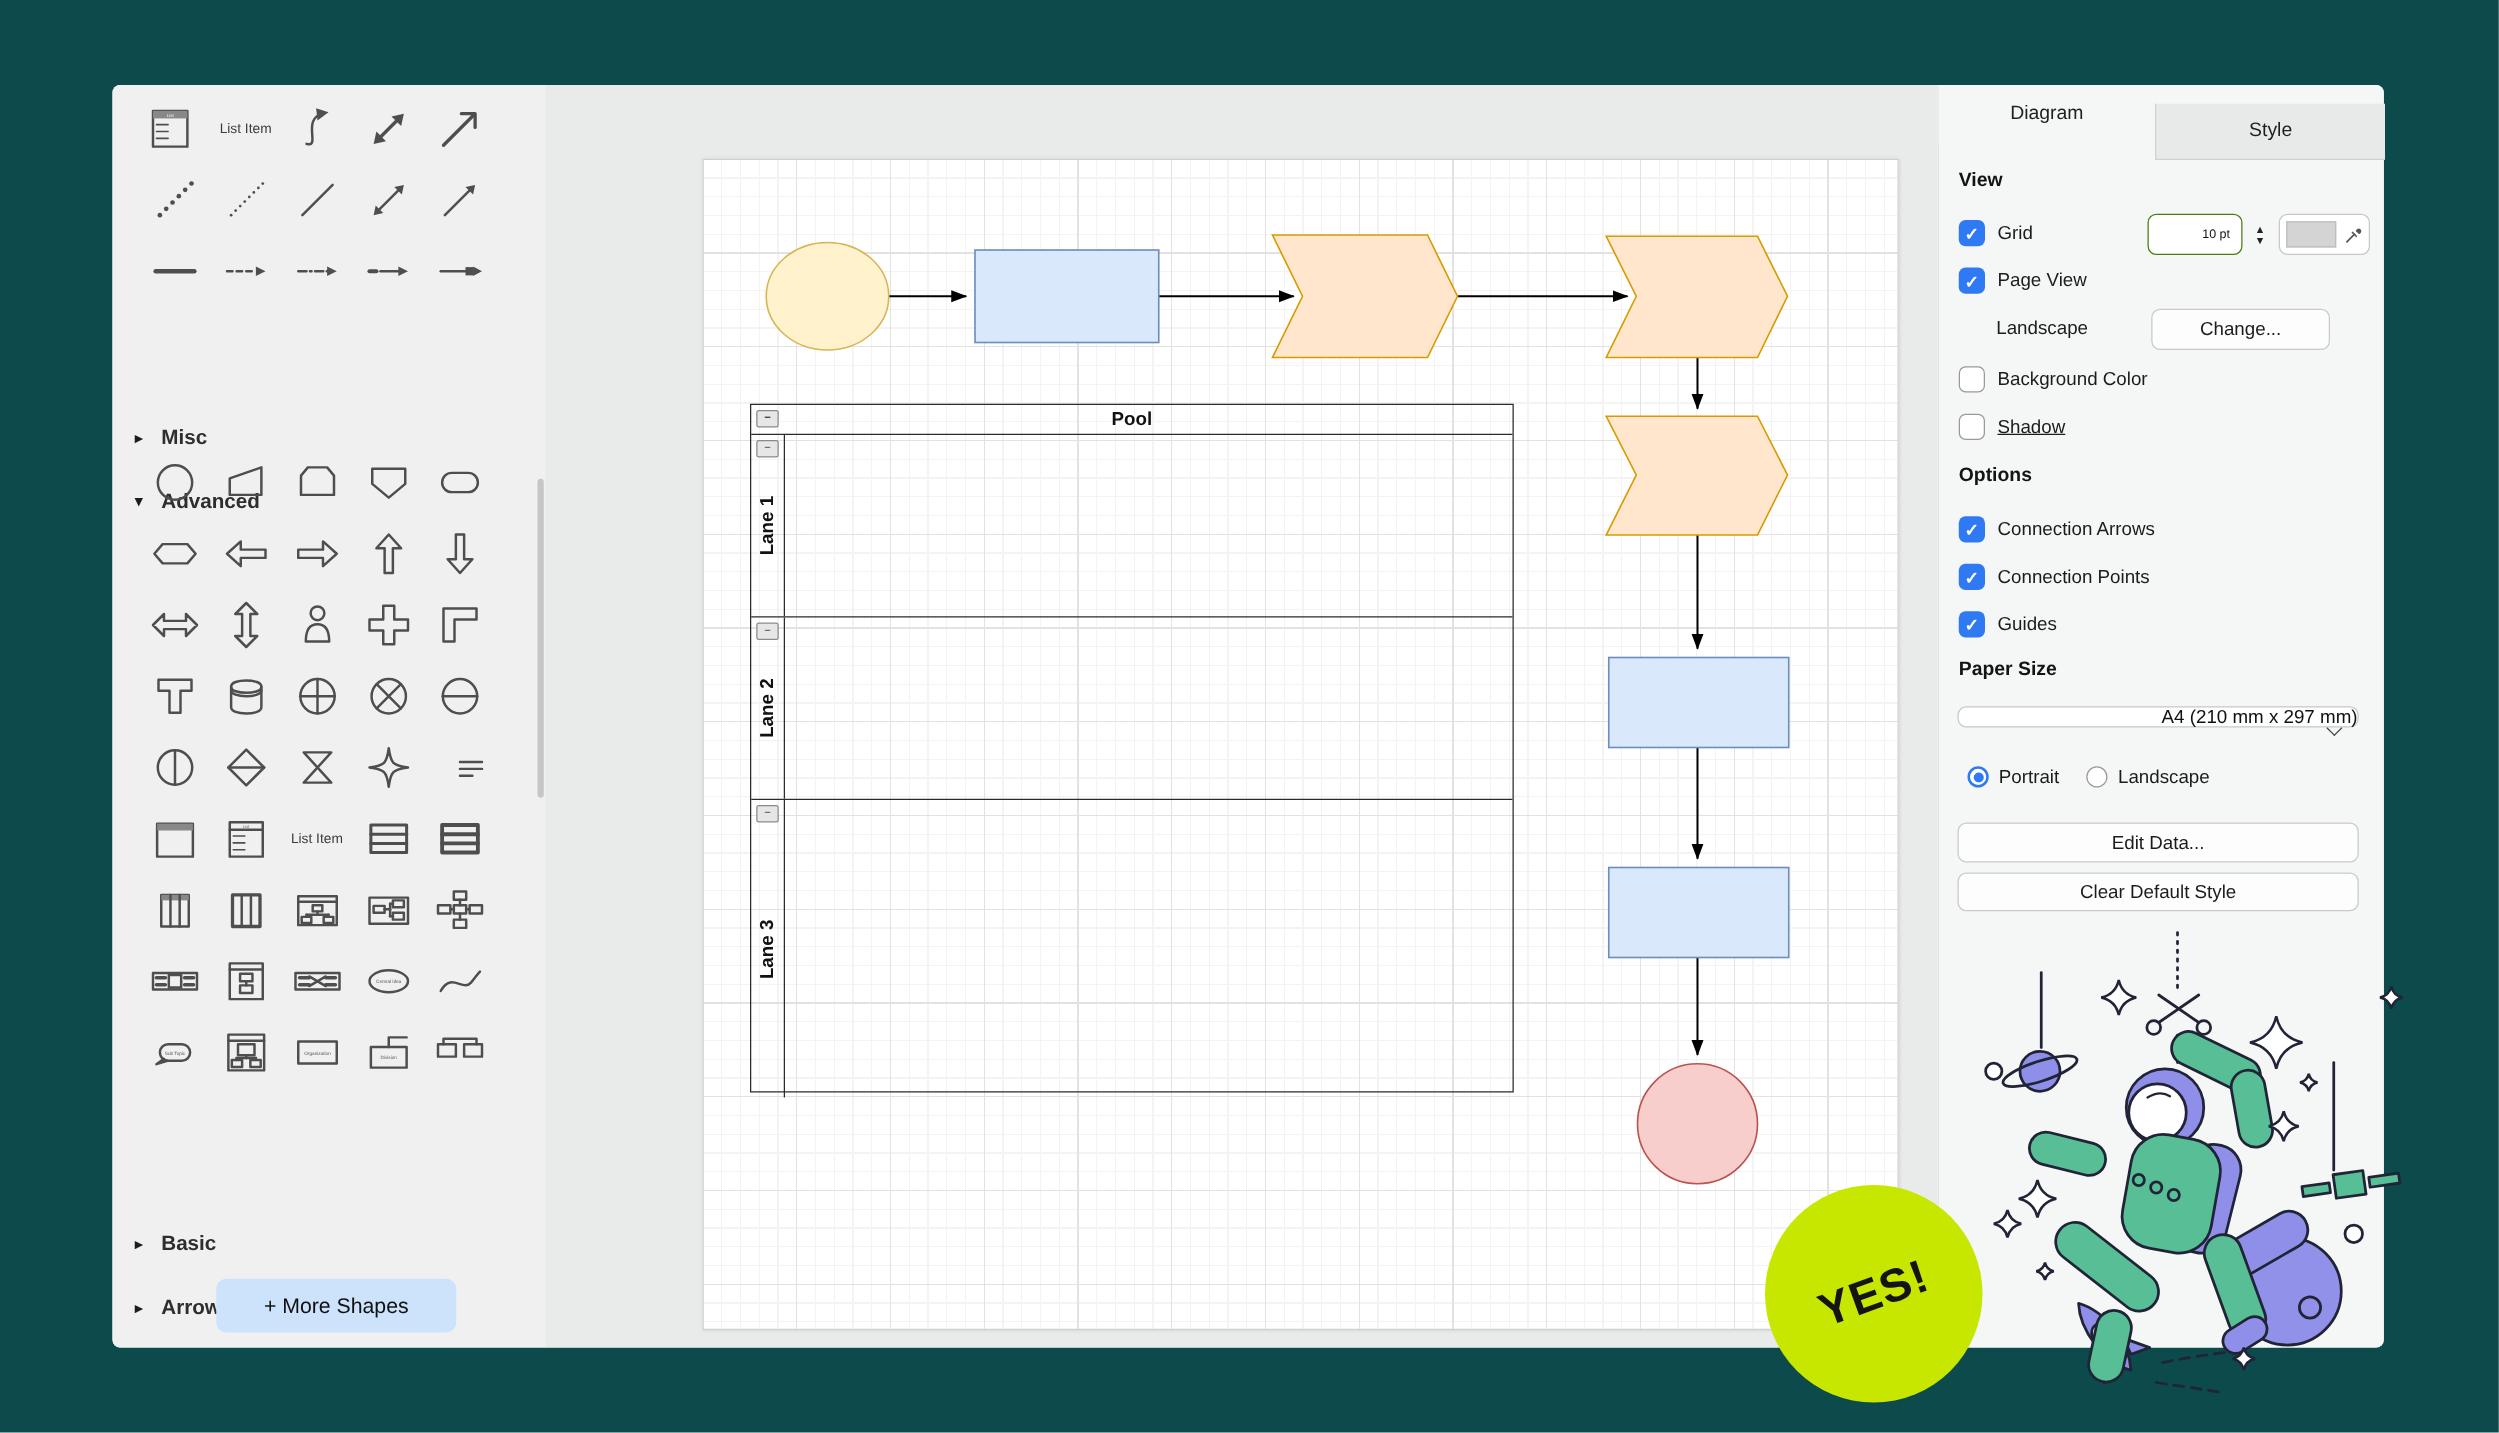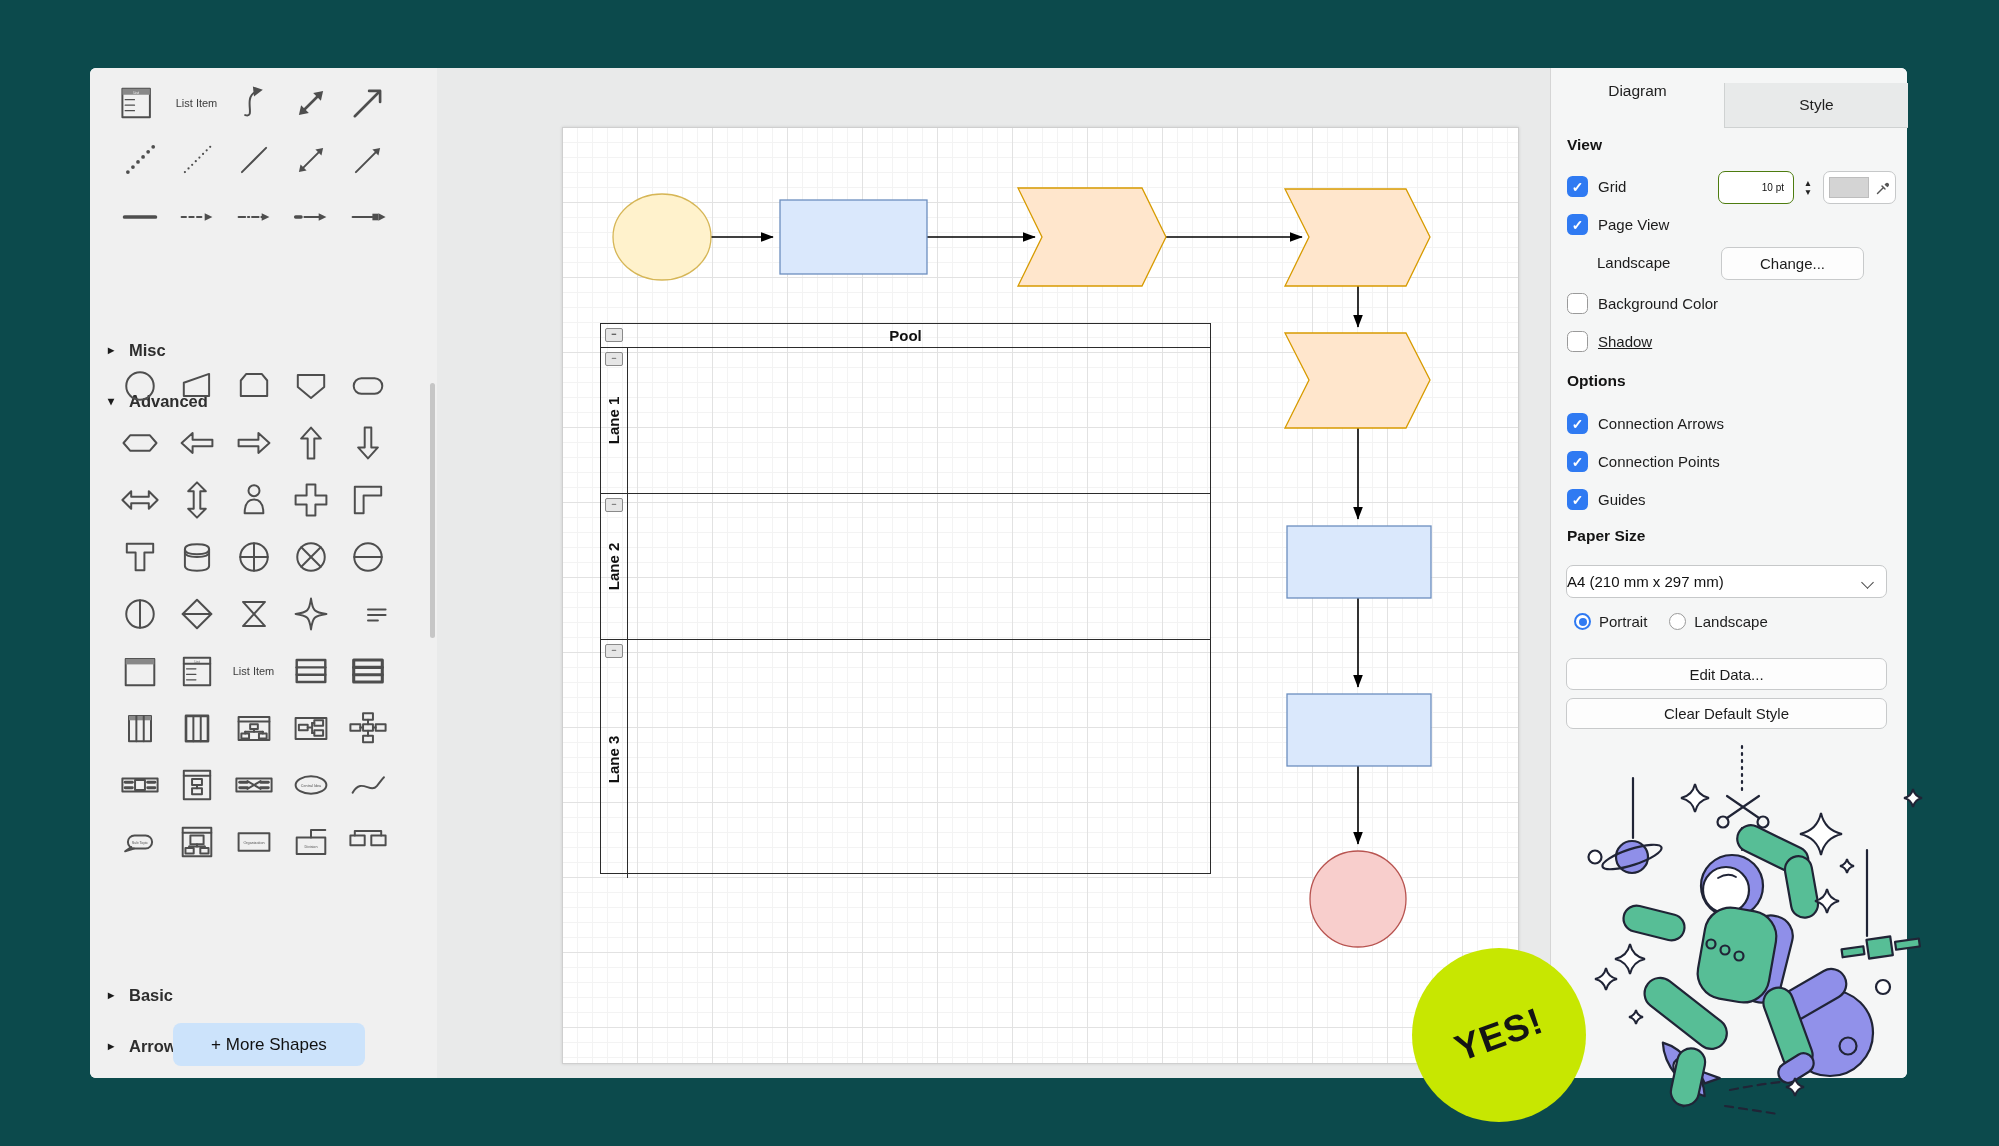--- a/index.html
+++ b/index.html
@@ -58,22 +58,22 @@
   .cb.off{background:#fff;border:1.5px solid #9a9a9a;}
   .ginput{position:absolute;left:167px;top:103px;width:76px;height:33px;border:1px solid #4d7c0f;border-radius:7px;background:#fff;
     text-align:right;padding:0 9px 0 0;font-family:"Liberation Sans",sans-serif;font-size:10px;color:#111;box-sizing:border-box;}
   .stepper{position:absolute;left:247px;top:103px;width:20px;height:33px;display:flex;flex-direction:column;align-items:center;justify-content:center;cursor:pointer;}
   .stepper span{font-size:8.5px;color:#222;line-height:9px;}
   .swatchbtn{position:absolute;left:272px;top:103px;width:73px;height:33px;border:1px solid #c6c8c9;border-radius:7px;background:#fff;
     display:flex;align-items:center;justify-content:center;gap:6px;cursor:pointer;box-sizing:border-box;}
   .swatch{width:38px;height:19px;background:#d4d4d4;border:1px solid #bdbdbd;}
   .btn{position:absolute;background:#fdfdfd;border:1px solid #c8cacb;border-radius:7px;font-family:"Liberation Sans",sans-serif;
     font-size:15px;color:#1c1c1c;cursor:pointer;display:flex;align-items:center;justify-content:center;}
-  .select{position:absolute;left:15px;top:497px;width:321px;height:33px;background:#fff;border:1px solid #c6c8c9;border-radius:7px;
-    display:flex;align-items:center;justify-content:flex-start;font-size:15px;color:#111;cursor:pointer;box-sizing:border-box;}
+  .select{position:absolute;left:15px;top:497px;width:321px;height:17px;background:#fff;border:1px solid #c6c8c9;border-radius:7px;
+    display:flex;align-items:center;justify-content:flex-end;font-size:15px;color:#111;cursor:pointer;box-sizing:border-box;}
   .chev{position:absolute;right:14px;top:12px;width:8px;height:8px;border-right:1.6px solid #444;border-bottom:1.6px solid #444;transform:rotate(45deg);}
   .radio{width:17px;height:17px;border-radius:50%;box-sizing:border-box;cursor:pointer;}
   .radio.on{border:2px solid #2f7af2;background:#fff;position:relative;}
   .radio.on::after{content:"";position:absolute;left:2.5px;top:2.5px;width:8px;height:8px;border-radius:50%;background:#2f7af2;}
   .radio.off{border:1.5px solid #9a9a9a;background:#fff;}
 
   
   .yes-badge{position:absolute;left:1412px;top:948px;width:174px;height:174px;border-radius:50%;background:#c7e701;
     display:flex;align-items:center;justify-content:center;cursor:pointer;z-index:40;}
   .yes-badge span{transform:rotate(-20deg);font-size:37px;font-weight:800;letter-spacing:1px;color:#141414;}

